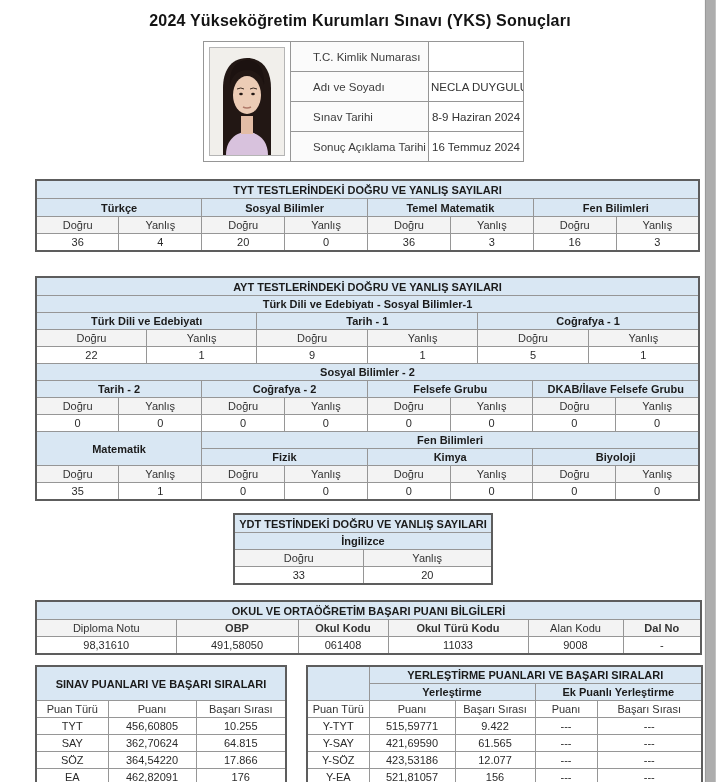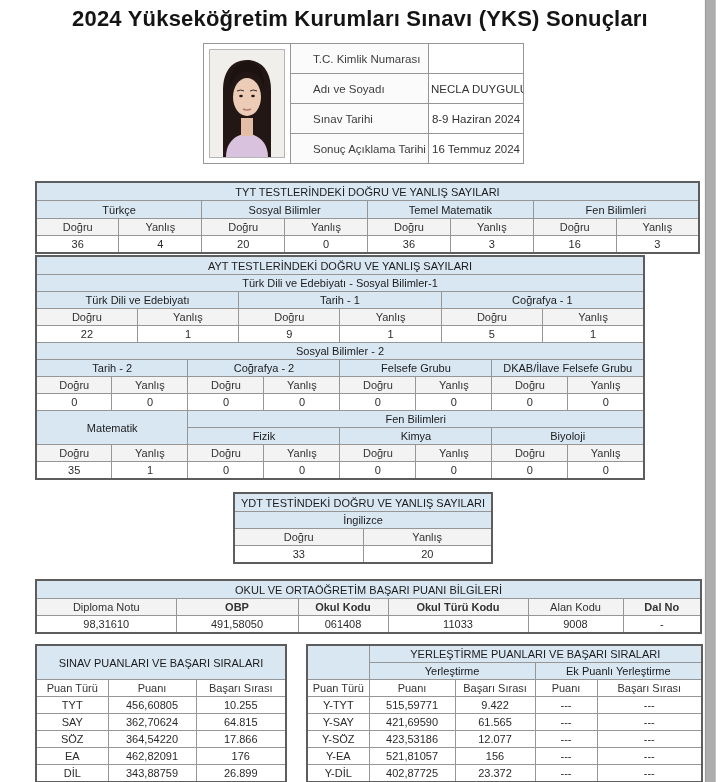--- a/index.html
+++ b/index.html
@@ -5,41 +5,41 @@
   html,body{margin:0;padding:0;}
   body{
     width:720px;height:782px;position:relative;overflow:hidden;
     background:#ffffff;color:#2b2b2b;
     font-family:"Liberation Sans","DejaVu Sans",sans-serif;
   }
   
   .scrollbar-track{position:absolute;top:0;right:4px;width:12px;height:782px;background:#f4f4f4;}
   .scrollbar-thumb{position:absolute;top:0;left:1px;width:9px;height:782px;background:#adadad;border-left:1px solid #9a9a9a;border-right:1px solid #c2c2c2;}
   
-  .page-title{margin:6px 24px 0 24px;text-align:center;font-size:22px;font-weight:bold;color:#141414;letter-spacing:.2px;}
+  .page-title{margin:12px 24px 0 24px;text-align:center;font-size:16px;font-weight:bold;color:#141414;letter-spacing:.2px;}
   
   table{border-collapse:collapse;table-layout:fixed;}
   td{border:1px solid #969696;font-size:11px;text-align:center;vertical-align:middle;padding:0 2px;height:16px;color:#2b2b2b;overflow:hidden;white-space:nowrap;}
   table.boxed{border:2px solid #5d5d5d;}
-  td.t{background:#d9e7f3;font-weight:normal;color:#1b1b1b;}
+  td.t{background:#d9e7f3;font-weight:bold;color:#1b1b1b;}
   td.lab{background:#f3f3f3;color:#333;}
   td.val{background:#ffffff;}
   td.h17{height:17px;}
   
   .identity{margin:11px 0 0 203px;width:320px;border:1.5px solid #6f6f6f;}
   .identity td{height:29px;}
   .identity td.ilabel{text-align:left;padding-left:22px;background:#fbfbfb;color:#3d3d3d;font-size:11.5px;}
   .identity td.ivalue{background:#ffffff;font-size:11.5px;color:#333;}
   .identity td.photo-cell{background:#ffffff;padding:0;}
   .photo-frame{width:74px;height:107px;margin:0 auto;border:1px solid #b5b5b5;background:#f6f5f2;}
   .redacted-cell{background:#e9e9e9;}
   .redacted-blob{width:78px;height:15px;margin:0 auto;background:#ffffff;border-radius:8px;}
   
   .tyt{margin:17px 0 0 35px;width:665px;}
-  .ayt{margin:1px 0 0 35px;width:610px;padding-left:44px;}
+  .ayt{margin:24px 0 0 35px;width:665px;padding-left:44px;}
   .ydt{margin:12px 0 0 233px;width:260px;padding-left:24px;}
   .okul{margin:15px 0 0 35px;width:665px;padding-left:21px;}
   .bottom{margin:10px 0 0 35px;display:flex;align-items:flex-start;gap:19px;}
   .sinav{width:250px;}
   .yer{width:395px;}
   .sinav td.big-title{height:33px;}
   td.plain{background:#ffffff;color:#333;}
 </style>
 </head>
 <body>

